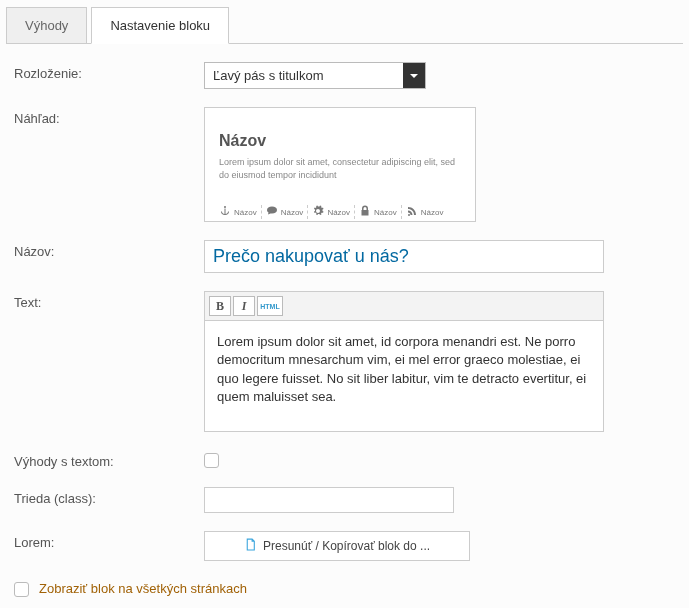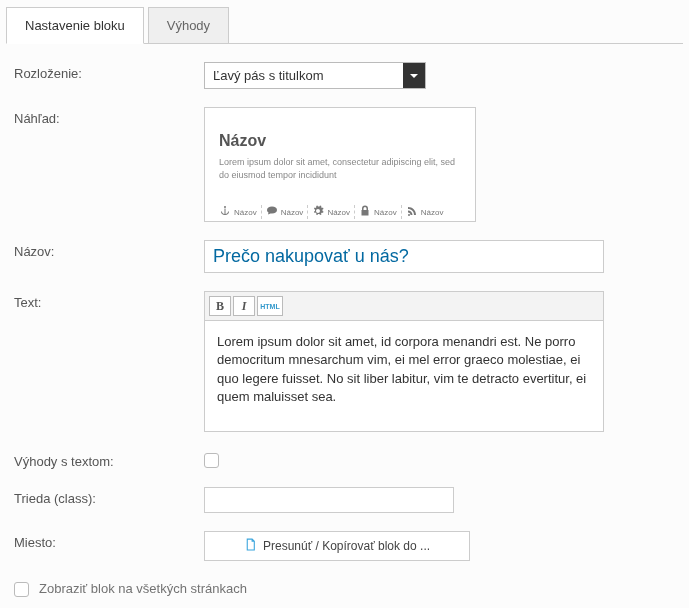--- a/index.html
+++ b/index.html
@@ -169,28 +169,28 @@
     display: flex;
     align-items: center;
     justify-content: center;
     gap: 6px;
     cursor: pointer;
     color: #444;
     font-size: 12px;
   }
   .move-btn svg { width: 13px; height: 13px; }
   .chk-row { display: flex; align-items: center; gap: 10px; }
-  .chk-label { color: #737373; }
+  .chk-label { color: #a16207; }
 </style>
 </head>
 <body>
 
 <div class="tabs">
+  <div class="tab">Výhody</div>
   <div class="tab active">Nastavenie bloku</div>
-  <div class="tab">Výhody</div>
 </div>
 
 <div class="form-row">
   <div class="form-label">Rozloženie:</div>
   <div class="form-control">
     <div class="select-wrap">
       <div class="sel-text">Ľavý pás s titulkom</div>
       <div class="sel-btn">
         <svg viewBox="0 0 10 10">
             <path d="M1 3 L5 7 L9 3 Z"></path>
@@ -271,21 +271,21 @@
 </div>
 
 <div class="form-row">
   <div class="form-label">Trieda (class):</div>
   <div class="form-control">
     <input type="text" class="small-input" value="" style="">
   </div>
 </div>
 
 <div class="form-row">
-  <div class="form-label">Miesto:</div>
+  <div class="form-label">Lorem:</div>
   <div class="form-control">
     <div class="move-btn">
       <span>
         <svg viewBox="0 0 24 24">
             <path fill="none" stroke="#3aa5dd" stroke-width="2" d="M6 2h9l4 4v16H6V2z"></path>
             <path fill="#3aa5dd" d="M14 2v5h5"></path>
           </svg>
       </span>
       <span>Presunúť / Kopírovať blok do ...</span>
     </div>

